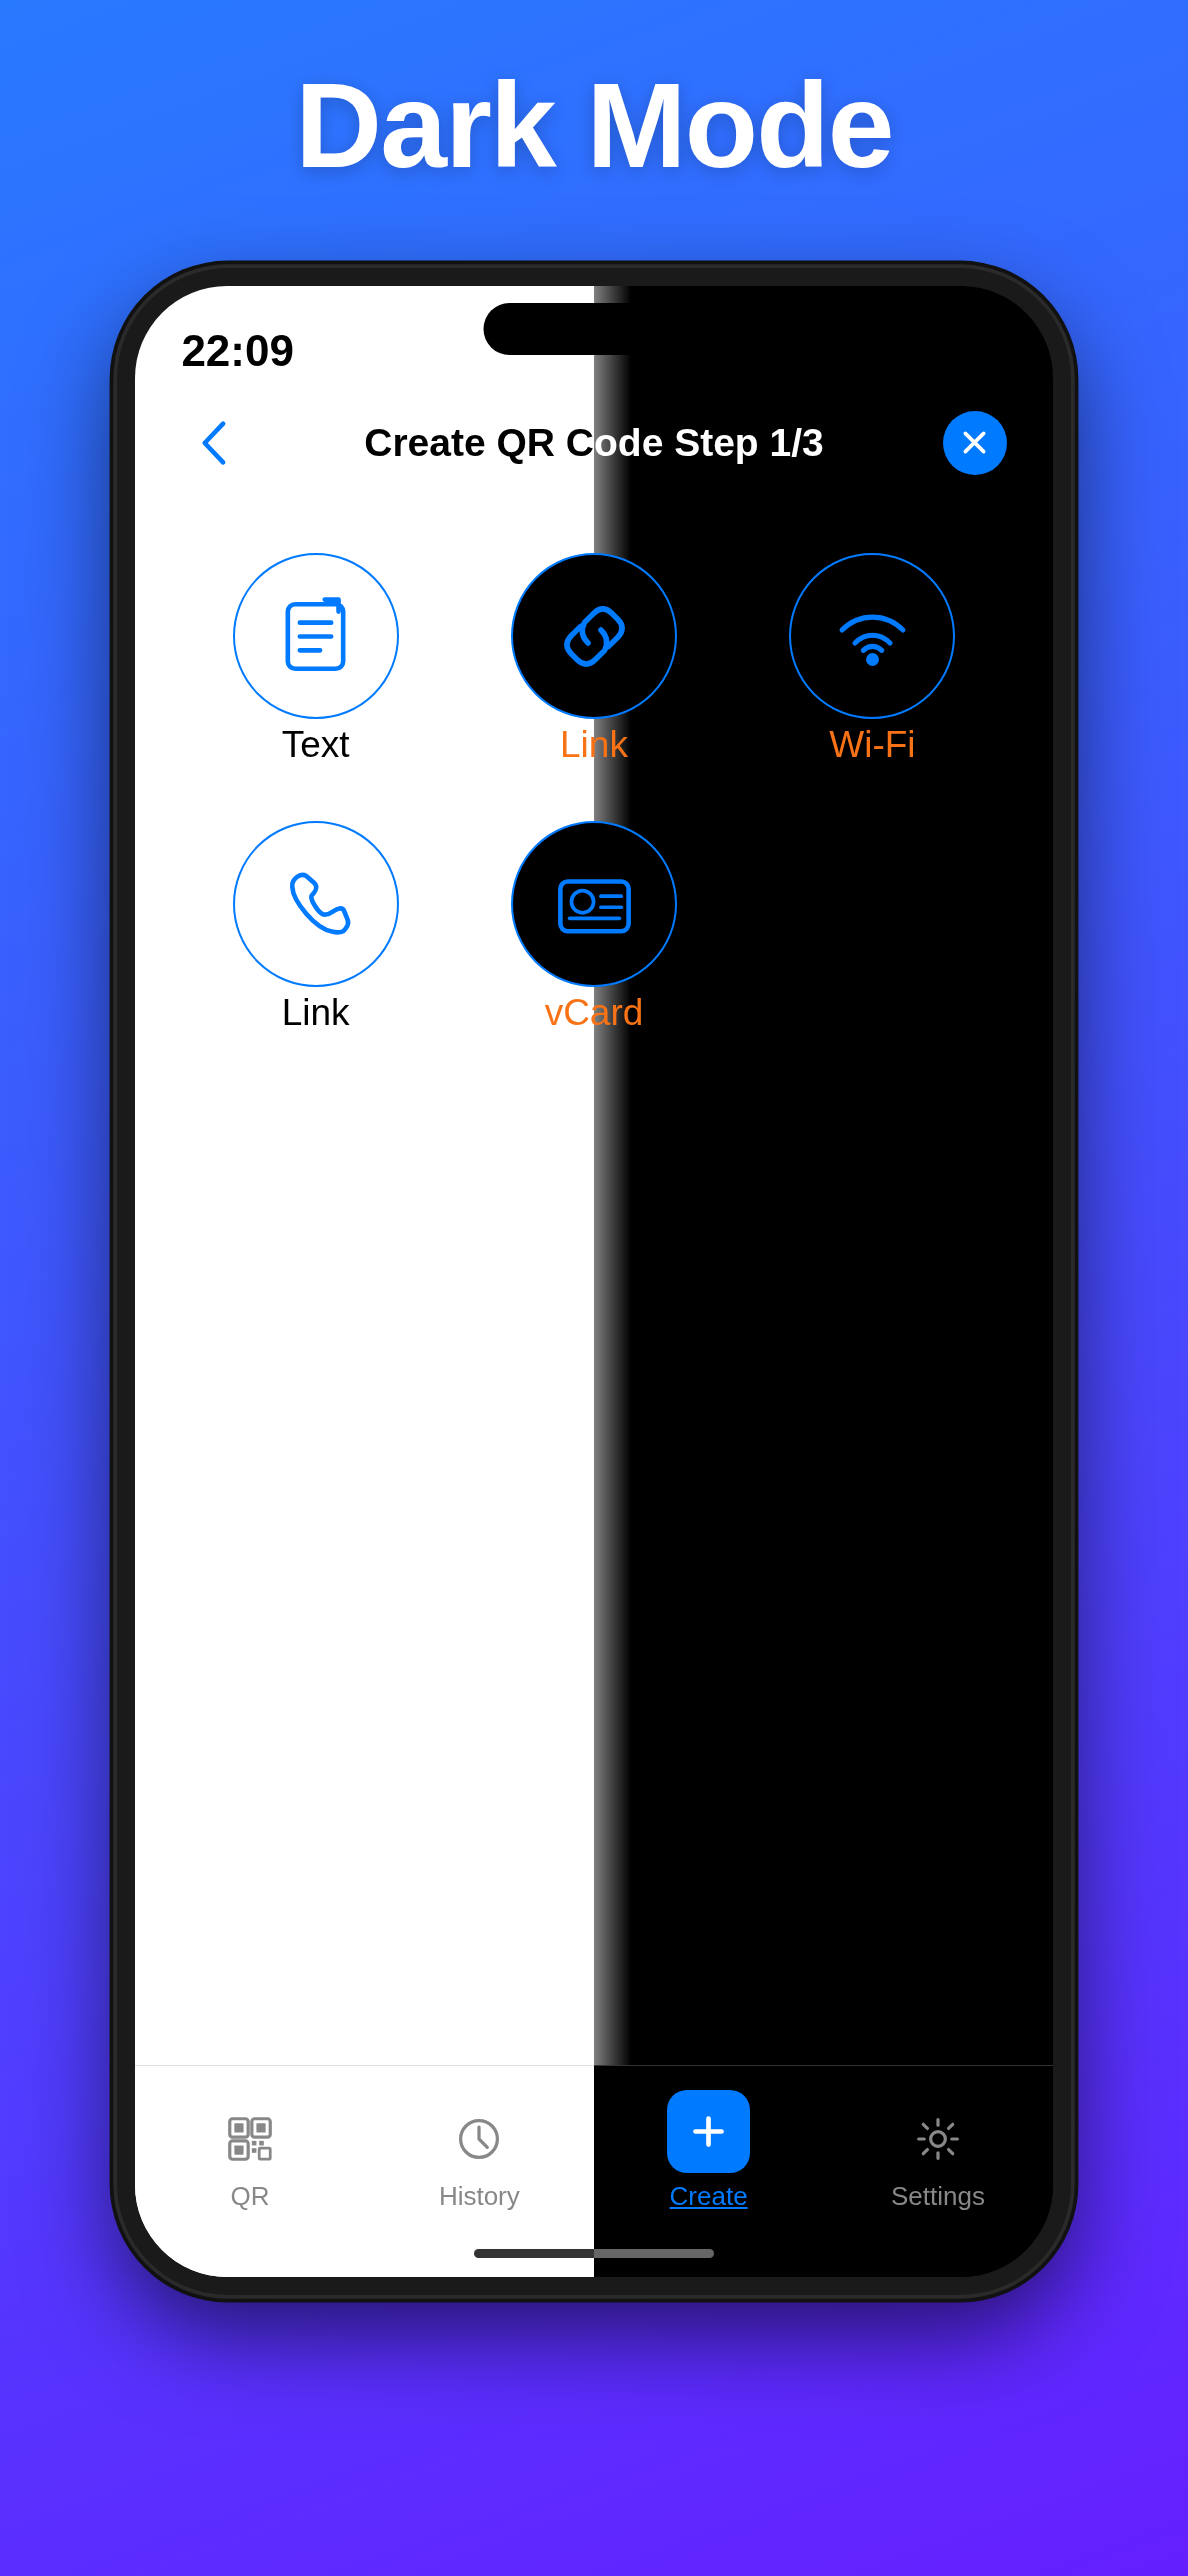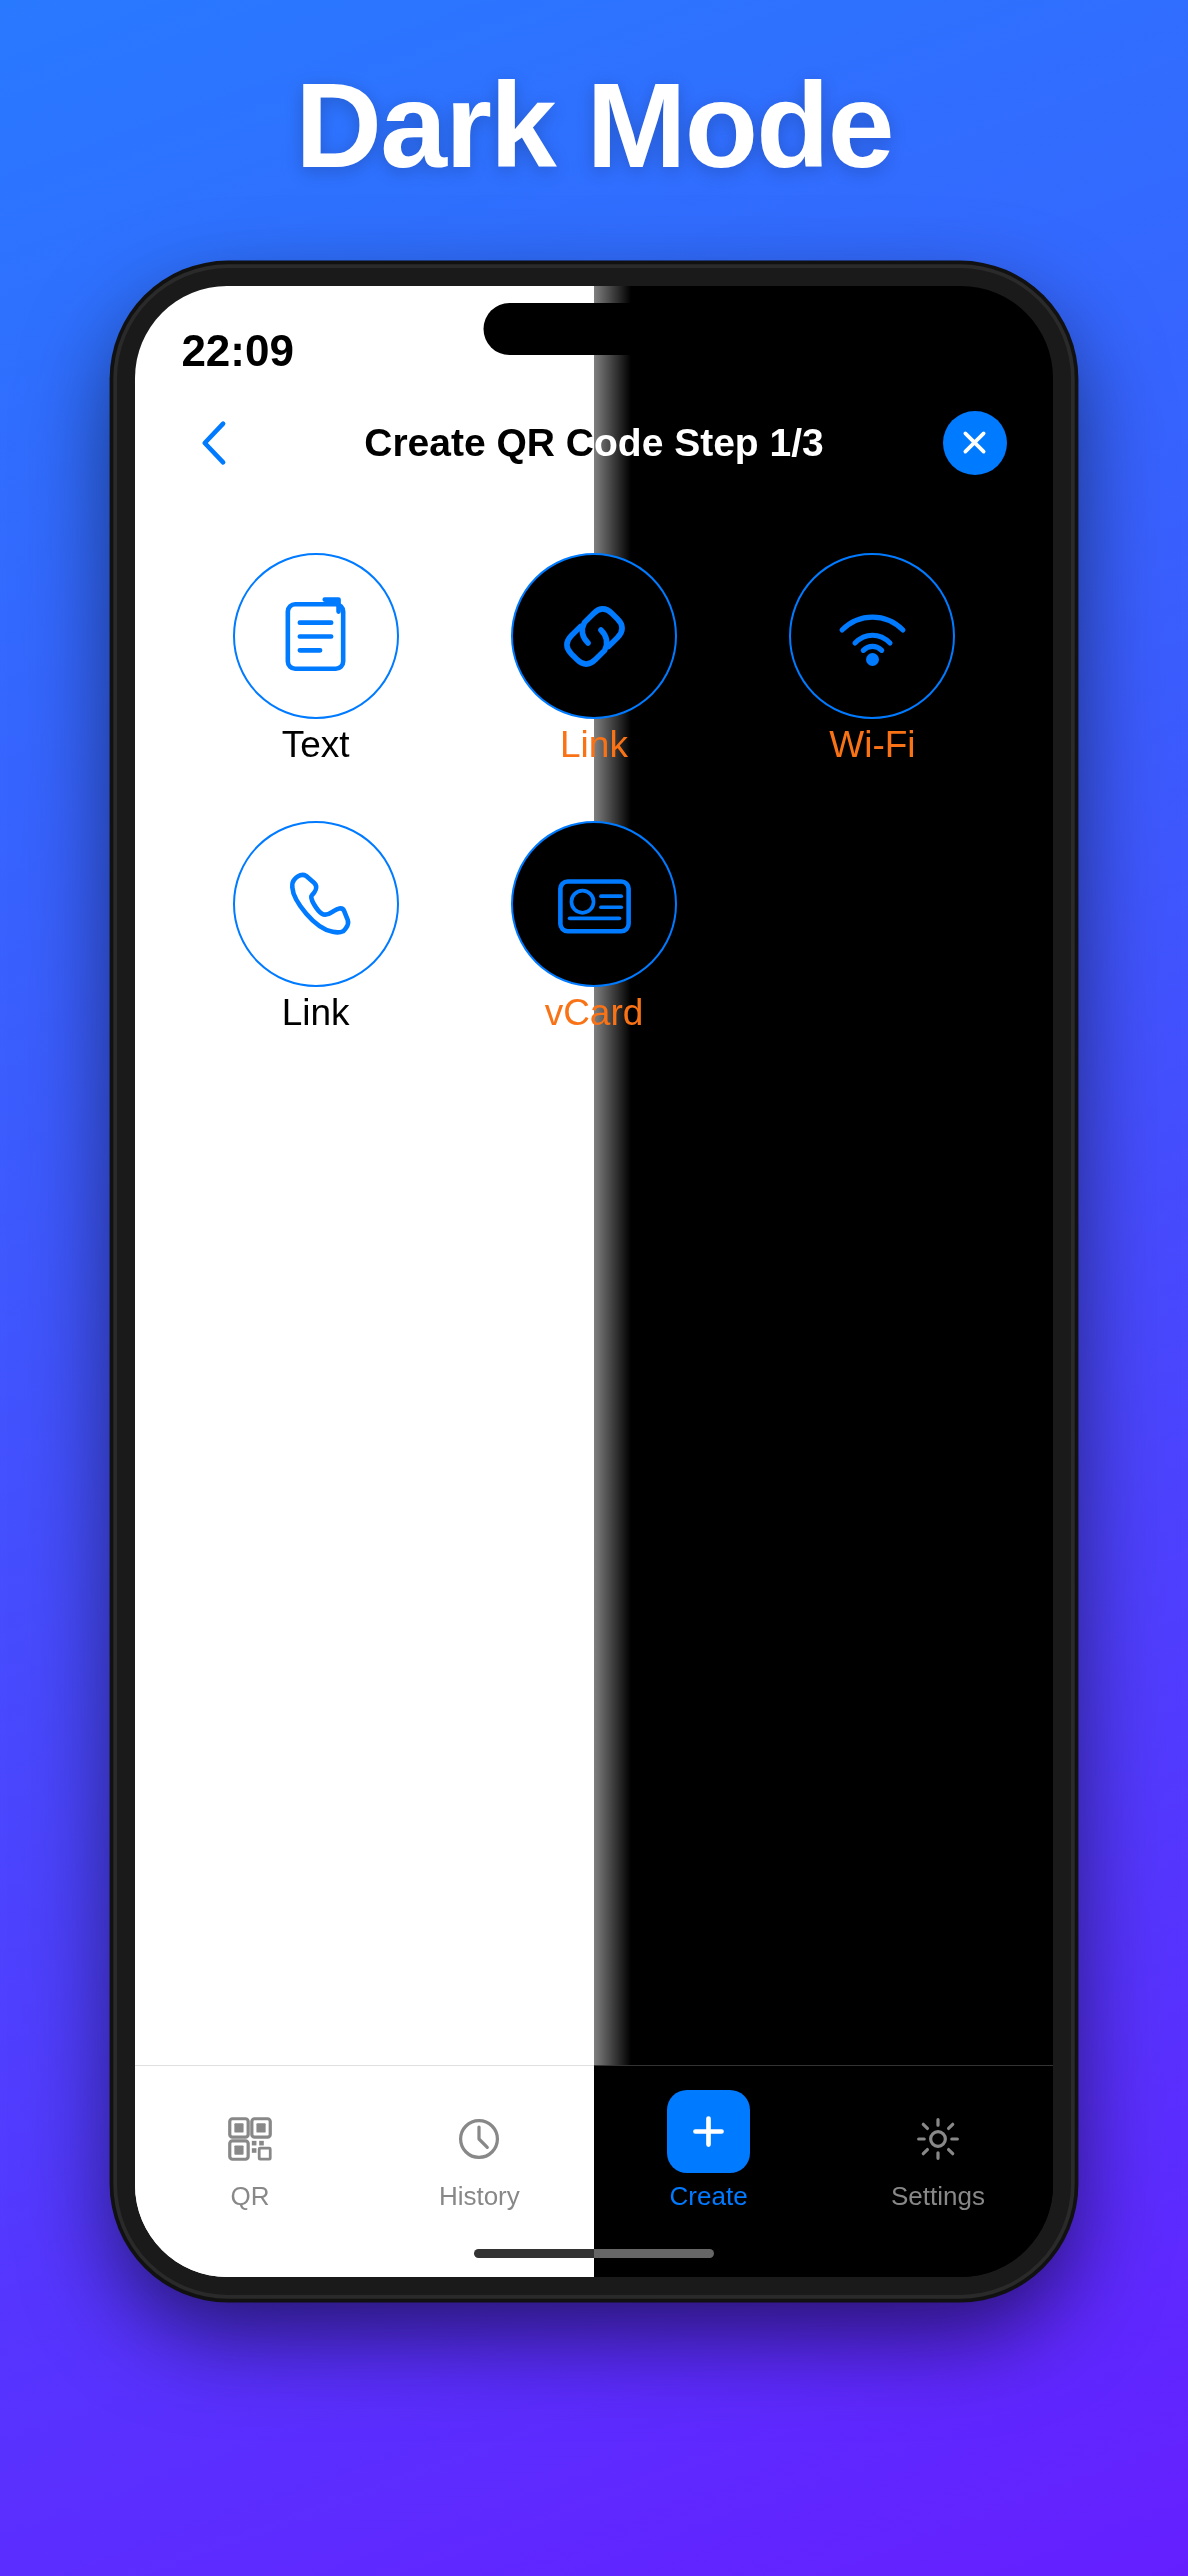--- a/index.html
+++ b/index.html
@@ -311,20 +311,21 @@
       color: #888;
     }
 
     .tab-label {
       font-size: 26px;
       color: #888;
     }
 
     .tab-label.active {
       color: #007aff;
+      text-decoration: underline;
     }
 
     
     .tab-create-btn {
       width: 83px;
       height: 83px;
       background: #007aff;
       border-radius: 20px;
       display: flex;
       align-items: center;

